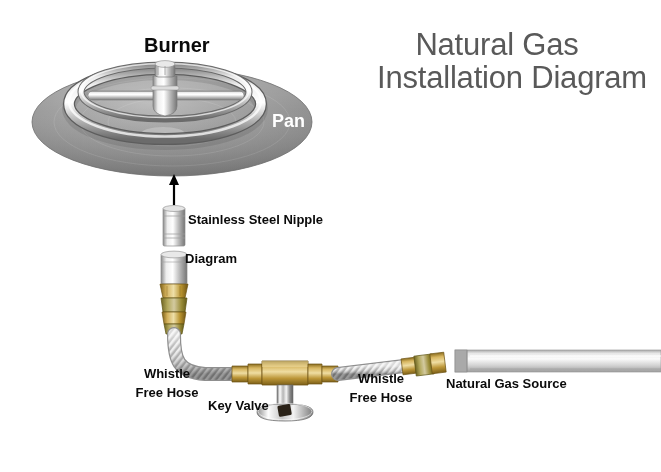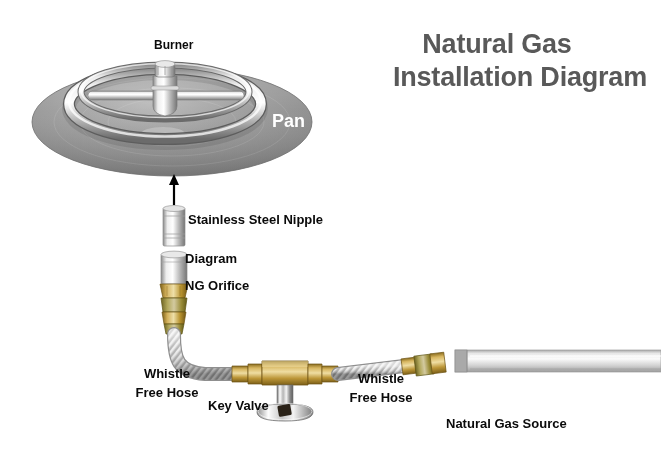--- a/index.html
+++ b/index.html
@@ -8,50 +8,50 @@
     background:#ffffff;
     font-family:"Liberation Sans", sans-serif;
     overflow:hidden;
     position:relative;
   }
   #stage{position:absolute;left:0;top:0;width:661px;height:472px;}
   svg#diagram{position:absolute;left:0;top:0;}
 
   .ttl{
     position:absolute;
-    font-weight:bold;
-    font-size:27px;
+    font-weight:normal;
+    font-size:31px;
     color:#595959;
     text-align:center;
     width:300px;
     left:347px;
     letter-spacing:-0.2px;
     line-height:33px;
     white-space:nowrap;
   }
   #title-line1{top:28px;}
   #title-line2{top:61px;text-align:right;}
 
   .lbl{
     position:absolute;
     font-weight:bold;
     color:#0a0a0a;
     font-size:13px;
     white-space:nowrap;
     line-height:19px;
   }
-  #label-burner{left:154px;top:36px;font-size:12px;}
+  #label-burner{left:144px;top:36px;font-size:20px;}
   #label-pan{left:272px;top:112px;color:#ffffff;font-size:18px;text-align:right;}
   #label-nipple{left:188px;top:210px;}
   #label-coupling{left:185px;top:249px;}
   #label-orifice{left:185px;top:276px;}
   #label-hose-left{left:117px;top:364px;text-align:center;width:100px;}
   #label-hose-right{left:331px;top:369px;text-align:center;width:100px;}
   #label-keyvalve{left:208px;top:396px;}
-  #label-source{left:446px;top:374px;margin-top:40px;}
+  #label-source{left:446px;top:374px;}
 </style>
 </head>
 <body>
 
 <div id="stage">
 
   <svg id="diagram" width="661" height="472" viewBox="0 0 661 472">
     <defs>
       <radialGradient id="panGrad" cx="42%" cy="32%" r="78%">
         <stop offset="0%" stop-color="#b9b9b9"></stop>
@@ -253,21 +253,20 @@
     </g>
   </svg>
 
   <div class="ttl" id="title-line1">Natural Gas</div>
   <div class="ttl" id="title-line2">Installation Diagram</div>
 
   <div class="lbl" id="label-burner">Burner</div>
   <div class="lbl" id="label-pan">Pan</div>
   <div class="lbl" id="label-nipple">Stainless Steel Nipple</div>
   <div class="lbl" id="label-coupling">Diagram</div>
-  <div class="lbl" id="label-orifice">NG Orifice</div>
 
   <div class="lbl" id="label-hose-left">
     <span>Whistle</span><br>
     <span>Free Hose</span>
   </div>
 
   <div class="lbl" id="label-hose-right">
     <span>Whistle</span><br>
     <span>Free Hose</span>
   </div>

